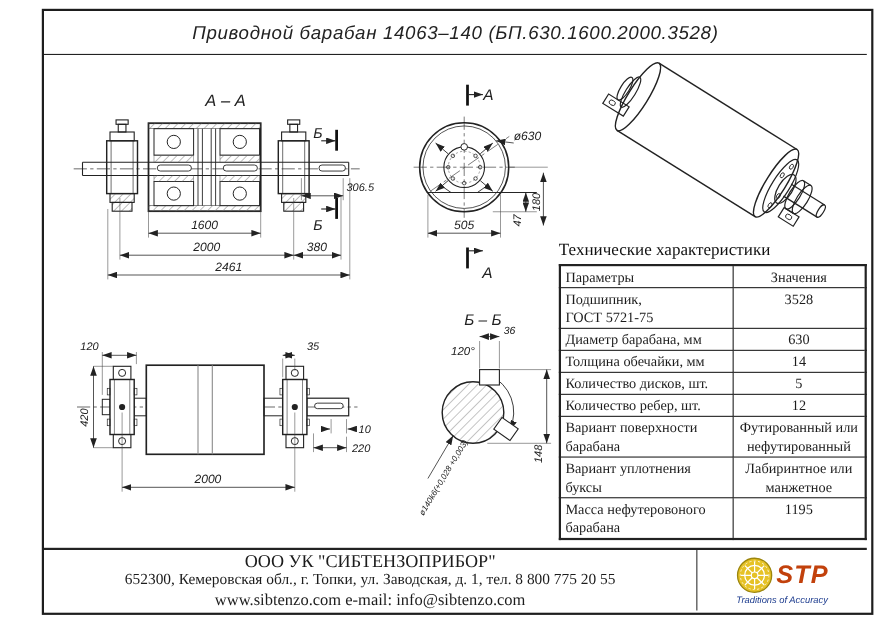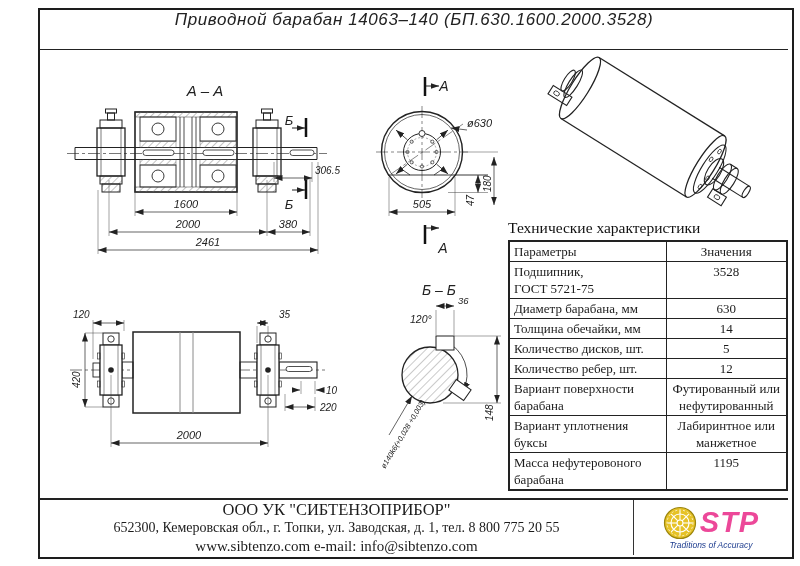--- a/index.html
+++ b/index.html
@@ -1,40 +1,40 @@
 <!DOCTYPE html>
 <html><head>
 <meta charset="utf-8">
 <style>
   html,body{margin:0;padding:0;background:#fff;}
   .sheet{position:relative;width:800px;height:566px;background:#fff;overflow:hidden;
          font-family:"Liberation Serif",serif;color:#1c1c1c;}
   .frame{position:absolute;left:38px;top:8px;width:752px;height:547px;border:2px solid #1d1d1d;}
   .titlebar{position:absolute;left:40px;top:10px;width:748px;height:39px;border-bottom:1.6px solid #222;
-            display:flex;justify-content:center;}
+            display:flex;align-items:center;justify-content:center;}
   .title{font-family:"Liberation Sans",sans-serif;font-style:italic;font-size:17px;letter-spacing:.6px;color:#222;}
   svg{position:absolute;overflow:visible;}
   svg text{font-family:"Liberation Sans",sans-serif;fill:#222;}
   .dim{font-style:italic;}
   .tblwrap{position:absolute;left:508px;top:219px;width:280px;}
   .techtitle{font-size:15.5px;text-align:left;margin-bottom:3px;color:#111;}
   table.tech{border-collapse:collapse;width:100%;font-size:13px;border:2px solid #222;}
   table.tech th,table.tech td{border:1.4px solid #222;padding:1px 4px;line-height:17px;font-weight:normal;}
   table.tech th{text-align:left;}
   table.tech th.valh{text-align:center;}
   td.param{white-space:pre-line;}
   td.val{text-align:center;vertical-align:top;white-space:pre-line;}
   .footer{position:absolute;left:40px;top:498px;width:748px;height:55px;border-top:2px solid #222;display:flex;}
   .f-company{flex:1;display:flex;flex-direction:column;align-items:center;justify-content:center;line-height:18px;}
   .f-name{font-size:16.5px;}
   .f-addr{font-size:14px;}
   .f-web{font-size:15px;}
   .f-logo{width:154px;border-left:1.5px solid #333;display:flex;flex-direction:column;align-items:center;justify-content:center;}
   .logo-row{display:flex;align-items:center;gap:3px;}
-  .logo-stp{font-family:"Liberation Sans",sans-serif;font-weight:bold;font-style:italic;font-size:29px;color:#ec4899;letter-spacing:1px;}
+  .logo-stp{font-family:"Liberation Sans",sans-serif;font-weight:bold;font-style:italic;font-size:23px;color:#c2410c;letter-spacing:1px;}
   .logo-tag{font-family:"Liberation Sans",sans-serif;font-weight:normal;font-style:italic;font-size:8.5px;color:#1e3d8f;margin-top:0px;}
 </style>
 </head>
 <body>
 
 <div class="sheet">
   <div class="frame"></div>
 
   <div class="titlebar">
     <span class="title">Приводной барабан 14063–140 (БП.630.1600.2000.3528)</span>

